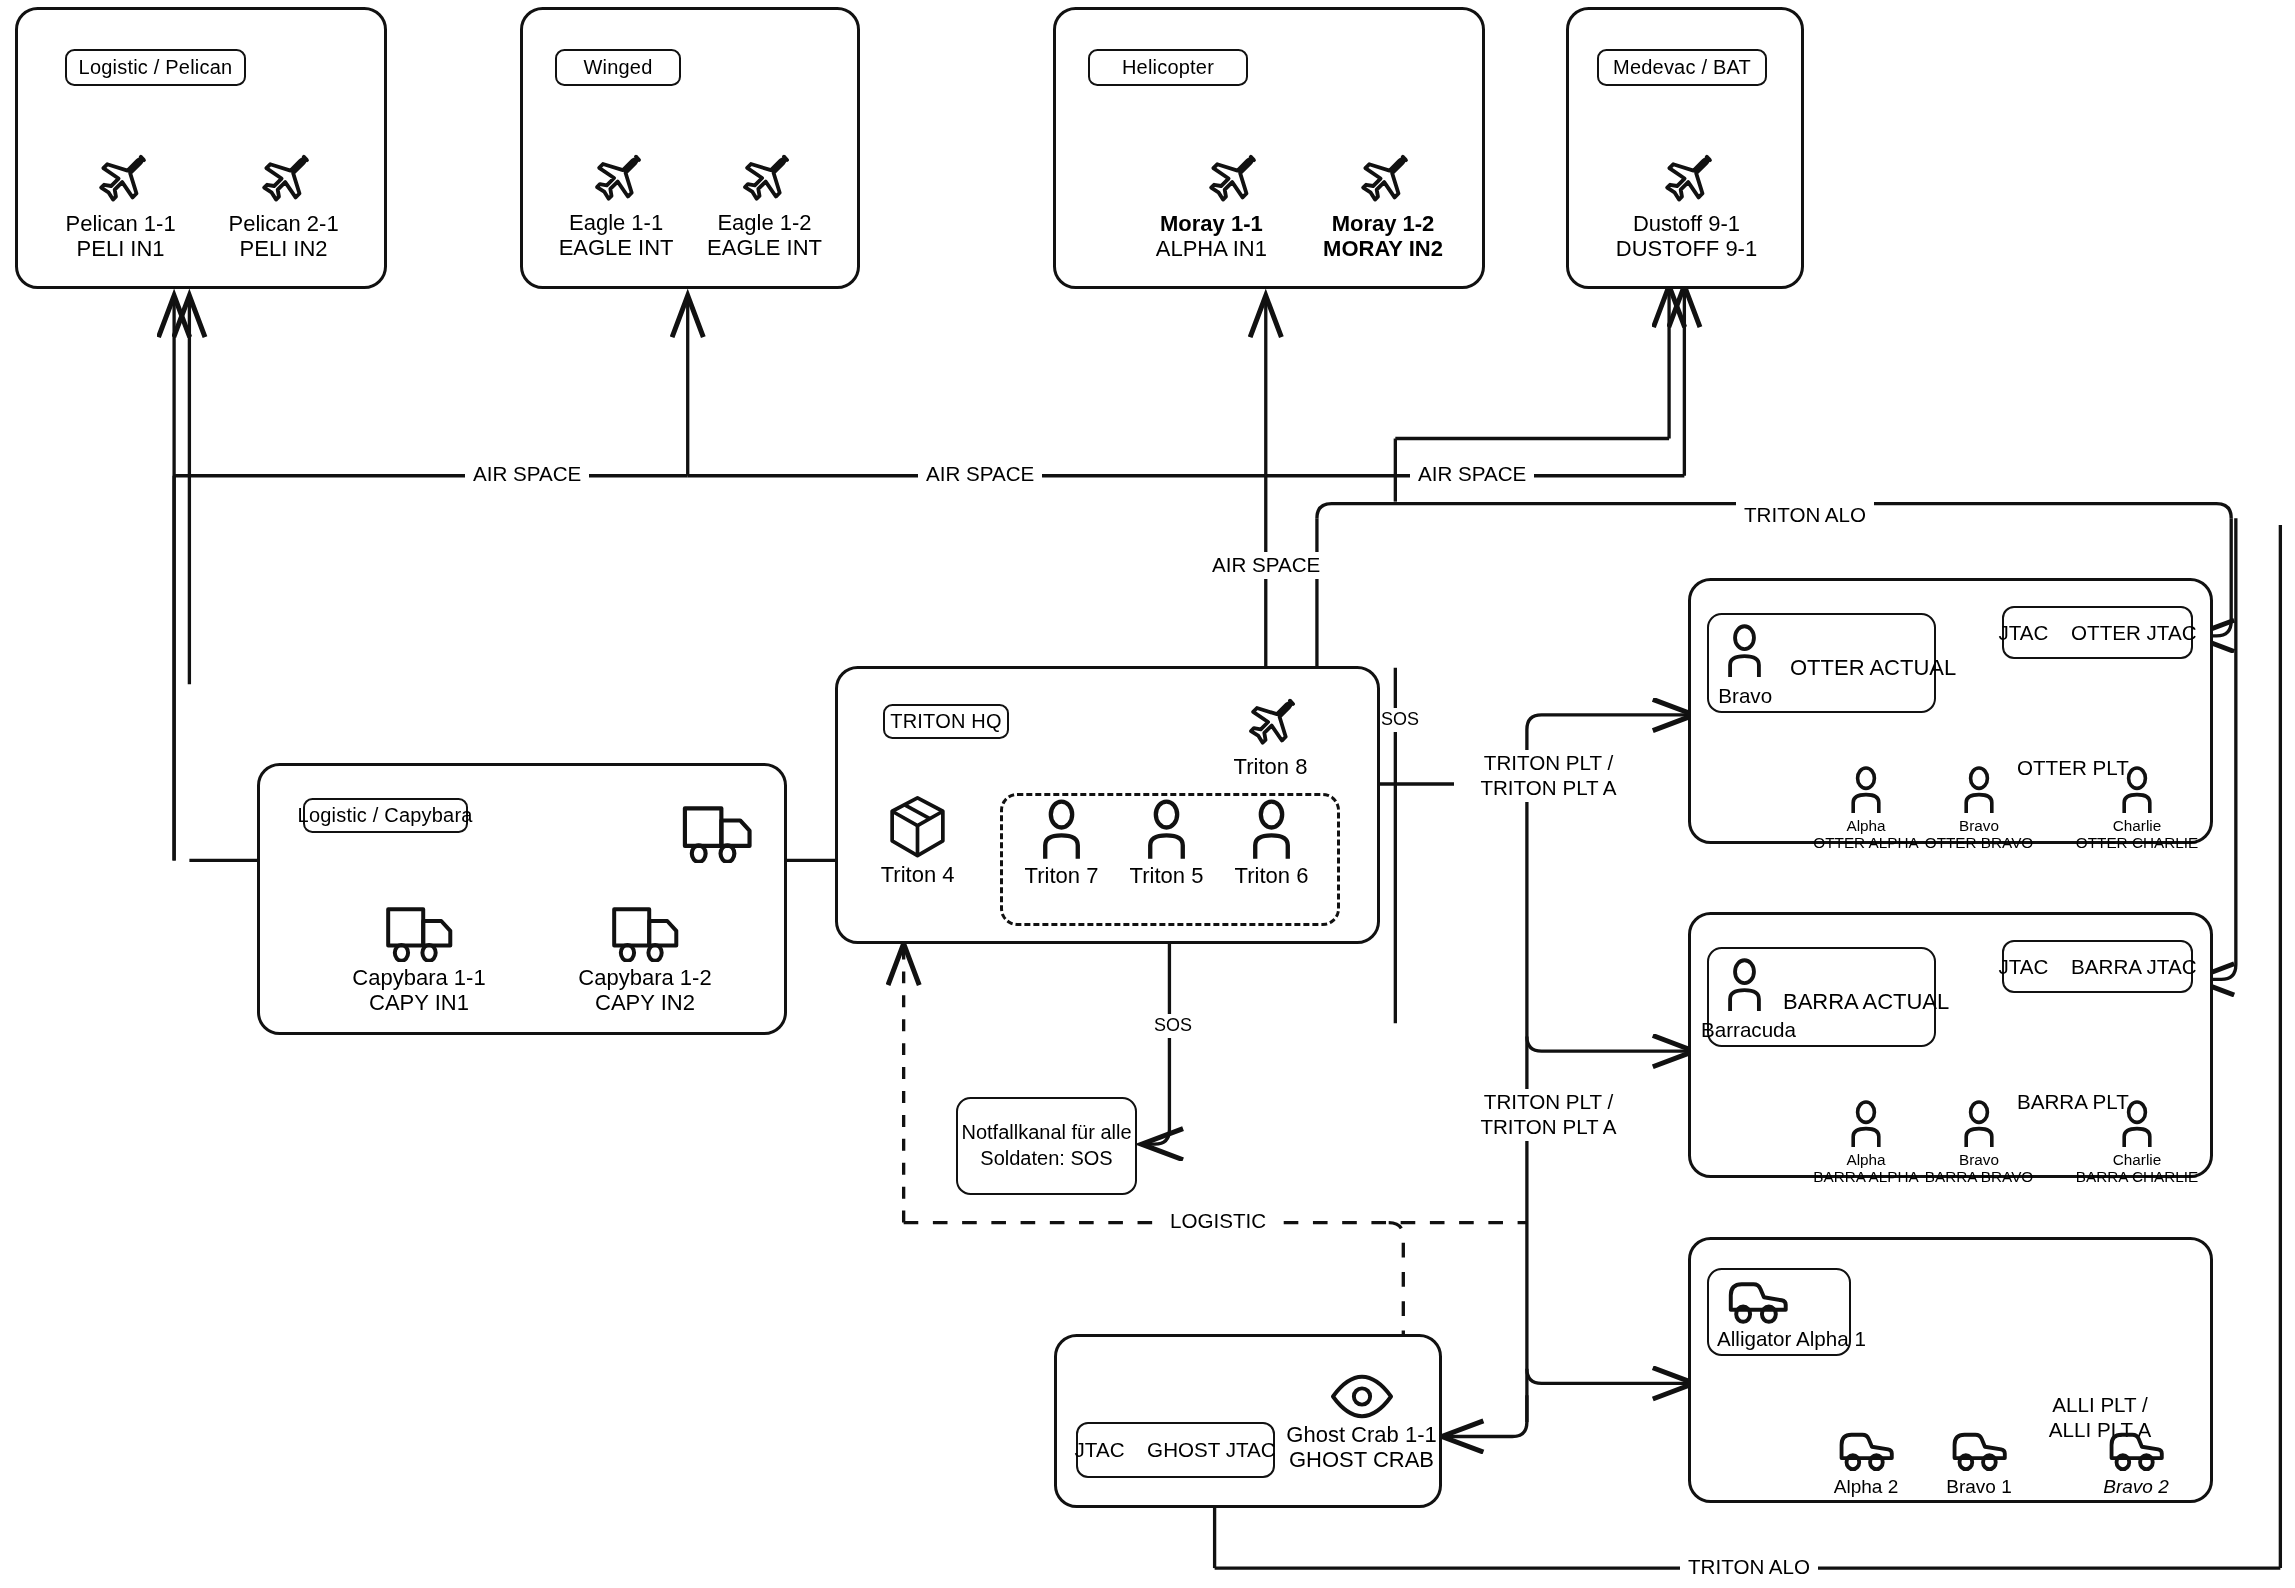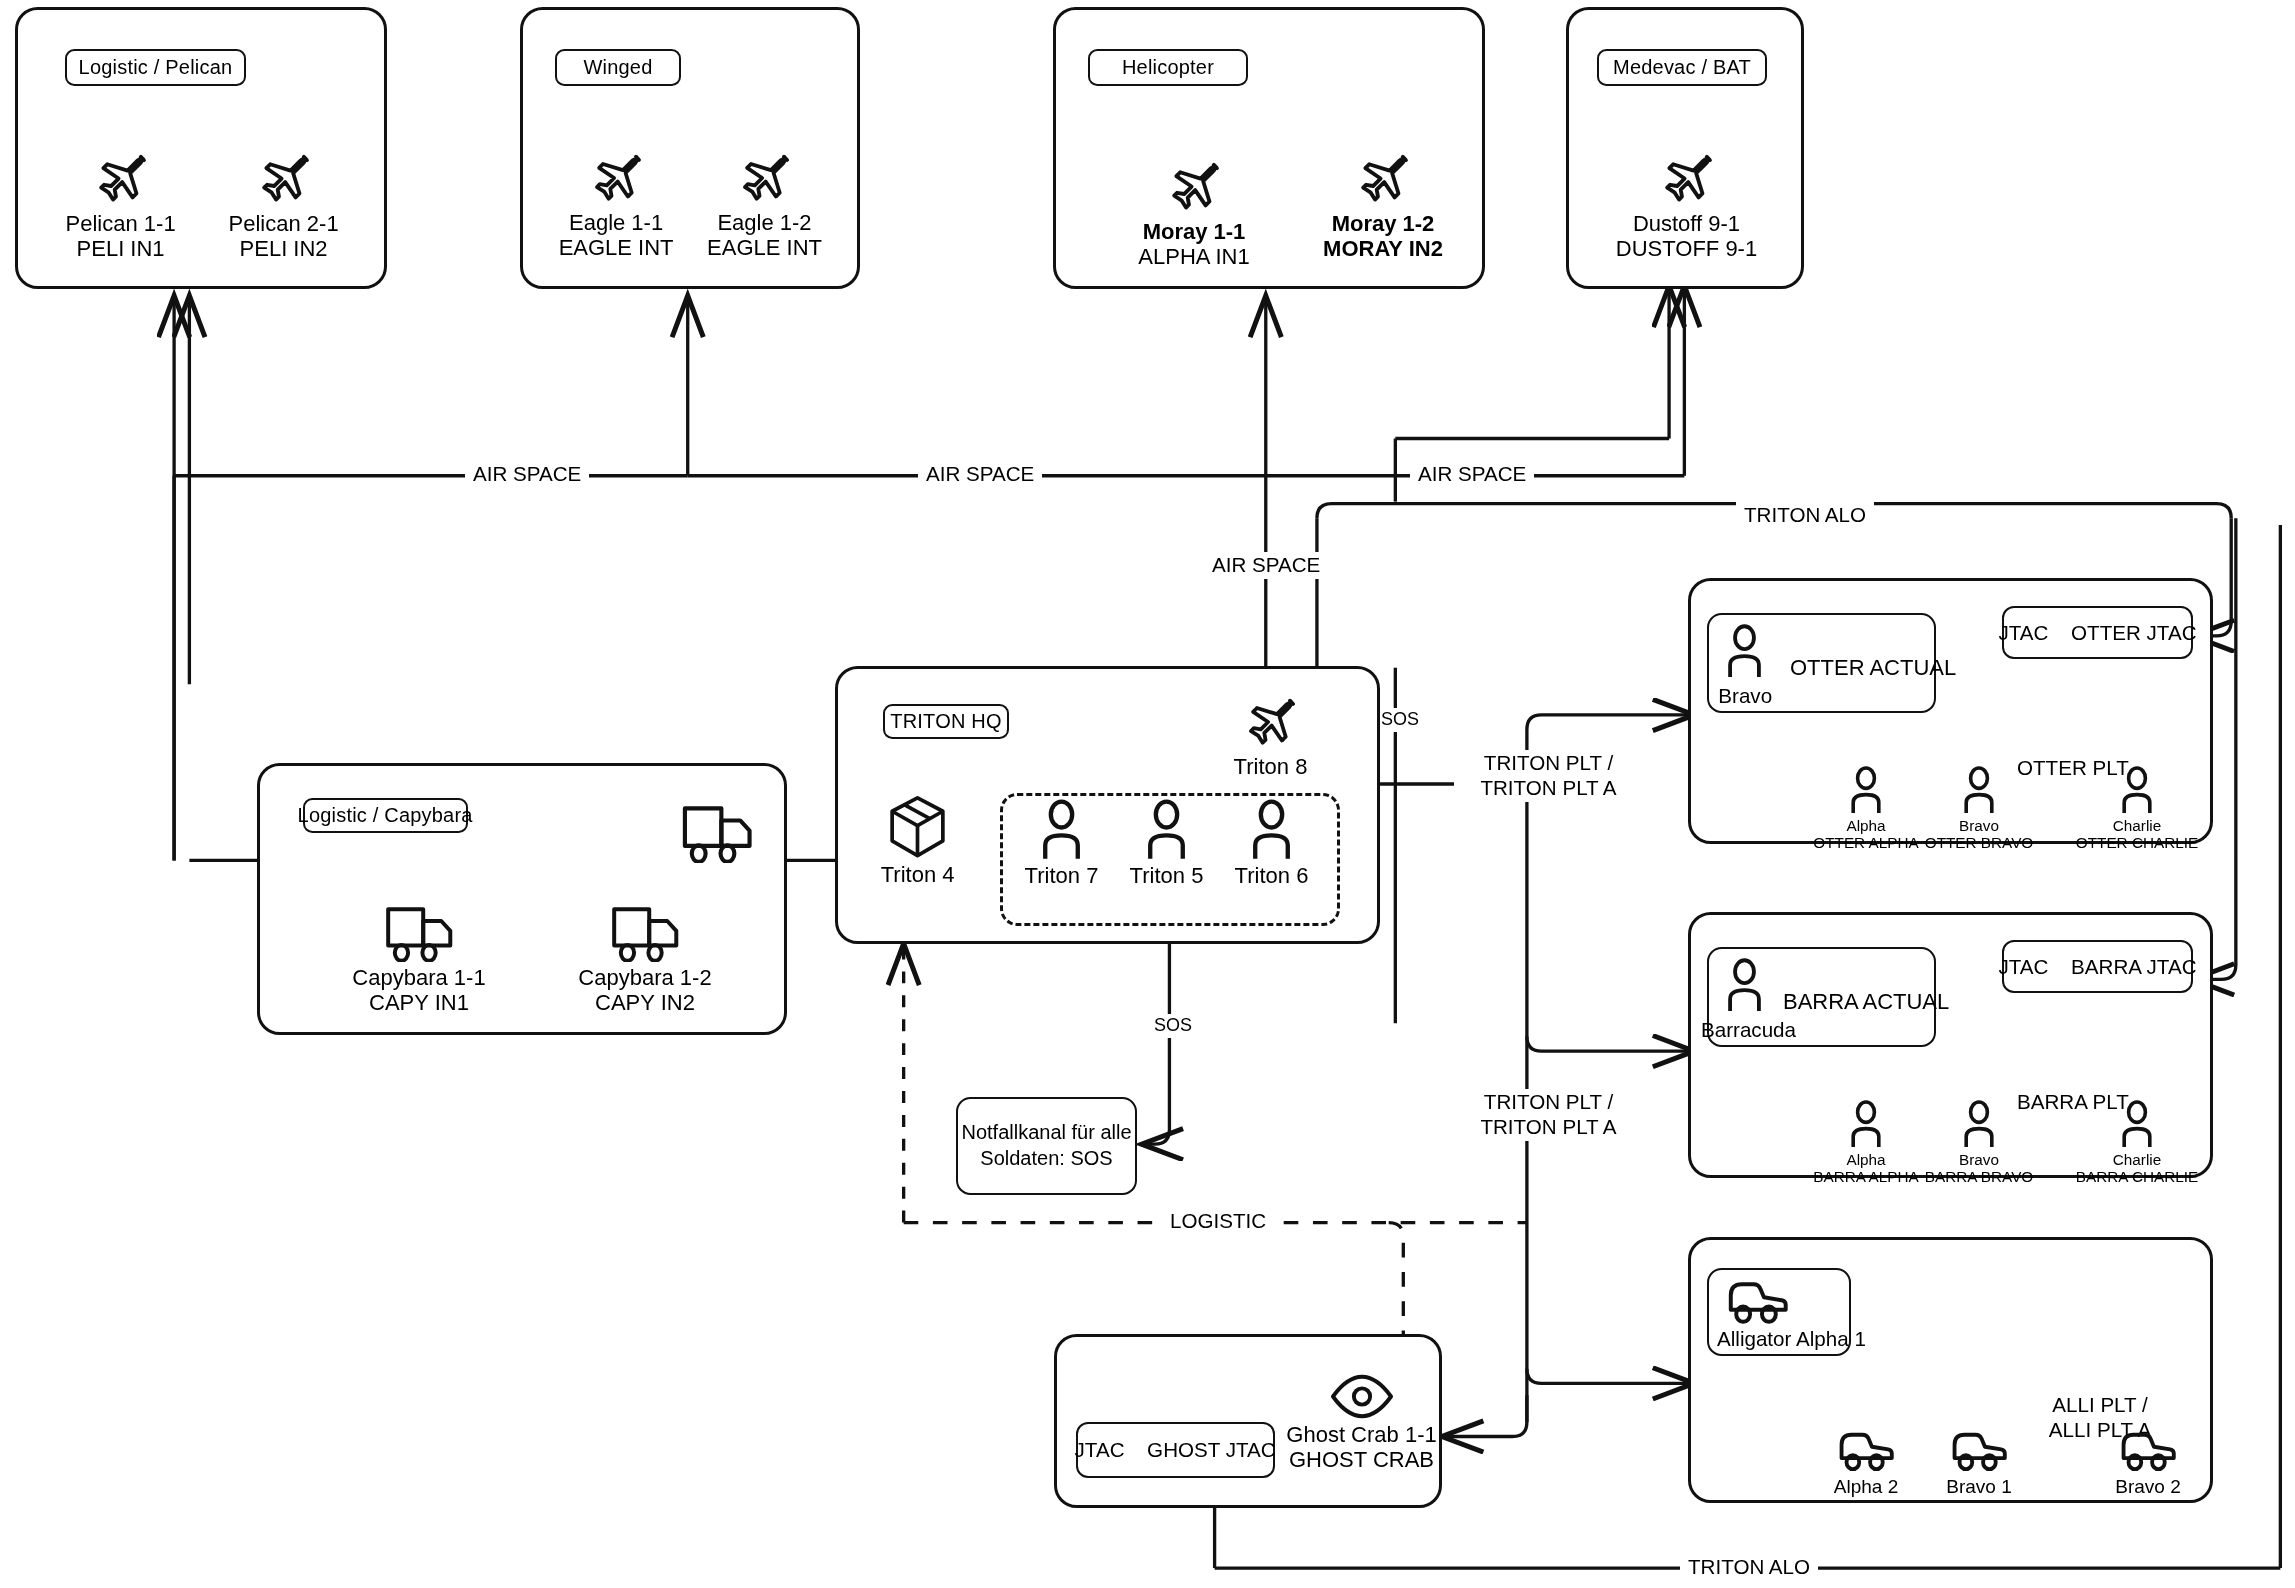--- a/index.html
+++ b/index.html
@@ -155,21 +155,21 @@
     <div class="unit" style="left:175px;top:140px;width:133px;">
       <svg class="ic" width="69" height="57" viewBox="0 0 24 24" fill="none" stroke="#111" stroke-width="1.6" stroke-linejoin="round">
         <path d="M21.5 4.2c-.7-.8-1.9-.6-2.7.2l-4.1 4.1-8.4-2.6-1.6 1.6 6.3 4.3-3.1 3.1-2.9-.5-1.2 1.2 3 1.9 1.9 3 1.2-1.2-.5-2.9 3.1-3.1 4.3 6.3 1.6-1.6-2.6-8.4 4.1-4.1c.8-.8 1-2 .3-2.7z"></path>
       </svg>
       <div class="cap"><span>Eagle 1-2</span><span class="l2">EAGLE INT</span></div>
     </div>
   </div>
 
   <div class="grp" style="left:1053px;top:6.6px;width:432px;height:282px;">
     <div class="tag" style="left:32px;top:39px;height:37px;width:160px;">Helicopter</div>
-    <div class="unit" style="left:65px;top:148px;width:146px;">
+    <div class="unit" style="left:65px;top:140px;width:146px;align-items:flex-end;">
       <svg class="ic" width="72" height="58" viewBox="0 0 24 24" fill="none" stroke="#111" stroke-width="1.6" stroke-linejoin="round">
         <path d="M21.5 4.2c-.7-.8-1.9-.6-2.7.2l-4.1 4.1-8.4-2.6-1.6 1.6 6.3 4.3-3.1 3.1-2.9-.5-1.2 1.2 3 1.9 1.9 3 1.2-1.2-.5-2.9 3.1-3.1 4.3 6.3 1.6-1.6-2.6-8.4 4.1-4.1c.8-.8 1-2 .3-2.7z"></path>
       </svg>
       <div class="cap bold"><span>Moray 1-1</span><span class="l2" style="font-weight:normal">ALPHA IN1</span></div>
     </div>
     <div class="unit" style="left:254px;top:140px;width:146px;">
       <svg class="ic" width="72" height="58" viewBox="0 0 24 24" fill="none" stroke="#111" stroke-width="1.6" stroke-linejoin="round">
         <path d="M21.5 4.2c-.7-.8-1.9-.6-2.7.2l-4.1 4.1-8.4-2.6-1.6 1.6 6.3 4.3-3.1 3.1-2.9-.5-1.2 1.2 3 1.9 1.9 3 1.2-1.2-.5-2.9 3.1-3.1 4.3 6.3 1.6-1.6-2.6-8.4 4.1-4.1c.8-.8 1-2 .3-2.7z"></path>
       </svg>
       <div class="cap bold"><span>Moray 1-2</span><span class="l2" style="font-weight:bold">MORAY IN2</span></div>
@@ -388,21 +388,21 @@
       <div class="cap" style="font-size:19px;">Alpha 2</div>
     </div>
     <div class="unit small" style="left:230px;top:190px;width:116px;">
       <svg class="ic" width="60" height="43" viewBox="0 0 26 19" fill="none" stroke="#111" stroke-width="1.7" stroke-linejoin="round">
         <path d="M2.2 12.4 L2.2 6.6 Q2.2 2.1 6.6 2.1 L11.4 2.1 Q13.4 2.1 14.2 4.0 L15.6 7.4 L22.8 8.6 Q24.4 8.9 24.4 10.4 L24.4 12.4 Z"></path>
         <ellipse cx="7.2" cy="14.2" rx="2.8" ry="3.1"></ellipse>
         <ellipse cx="17.6" cy="14.2" rx="2.8" ry="3.1"></ellipse>
       </svg>
       <div class="cap" style="font-size:19px;">Bravo 1</div>
     </div>
-    <div class="unit small" style="left:399px;top:190px;width:116px;">
+    <div class="unit small" style="left:387px;top:190px;width:116px;font-style:italic;">
       <svg class="ic" width="60" height="43" viewBox="0 0 26 19" fill="none" stroke="#111" stroke-width="1.7" stroke-linejoin="round">
         <path d="M2.2 12.4 L2.2 6.6 Q2.2 2.1 6.6 2.1 L11.4 2.1 Q13.4 2.1 14.2 4.0 L15.6 7.4 L22.8 8.6 Q24.4 8.9 24.4 10.4 L24.4 12.4 Z"></path>
         <ellipse cx="7.2" cy="14.2" rx="2.8" ry="3.1"></ellipse>
         <ellipse cx="17.6" cy="14.2" rx="2.8" ry="3.1"></ellipse>
       </svg>
       <div class="cap" style="font-size:19px;">Bravo 2</div>
     </div>
   </div>
 
 </div>

